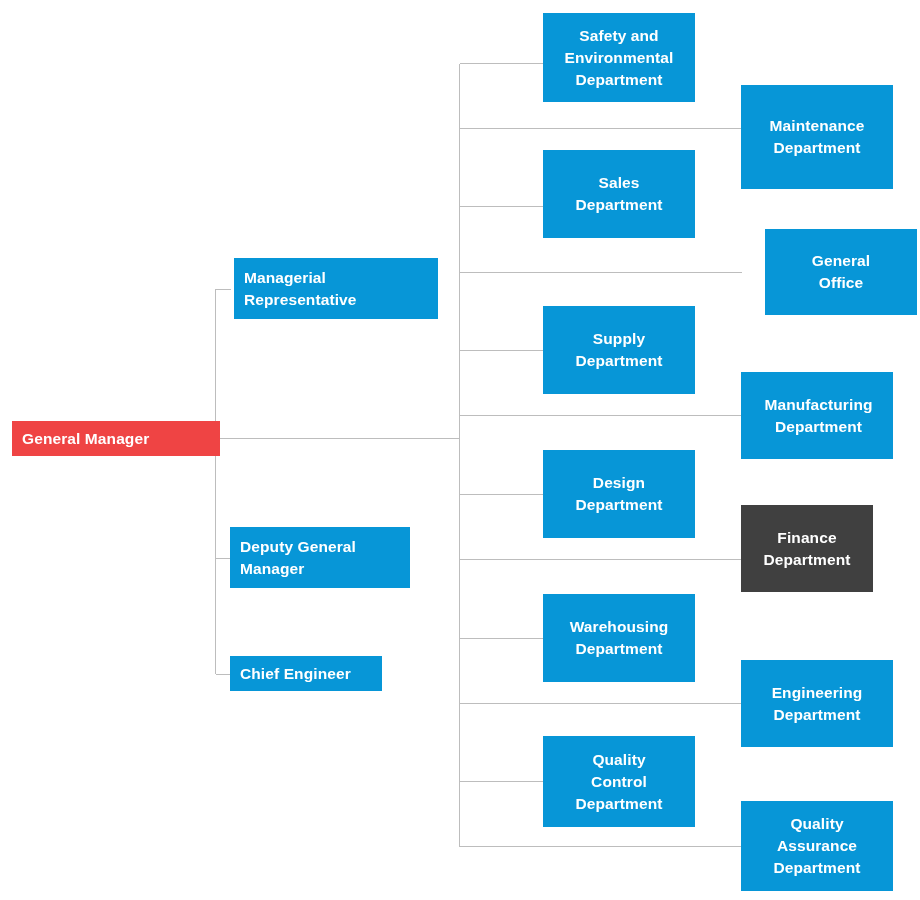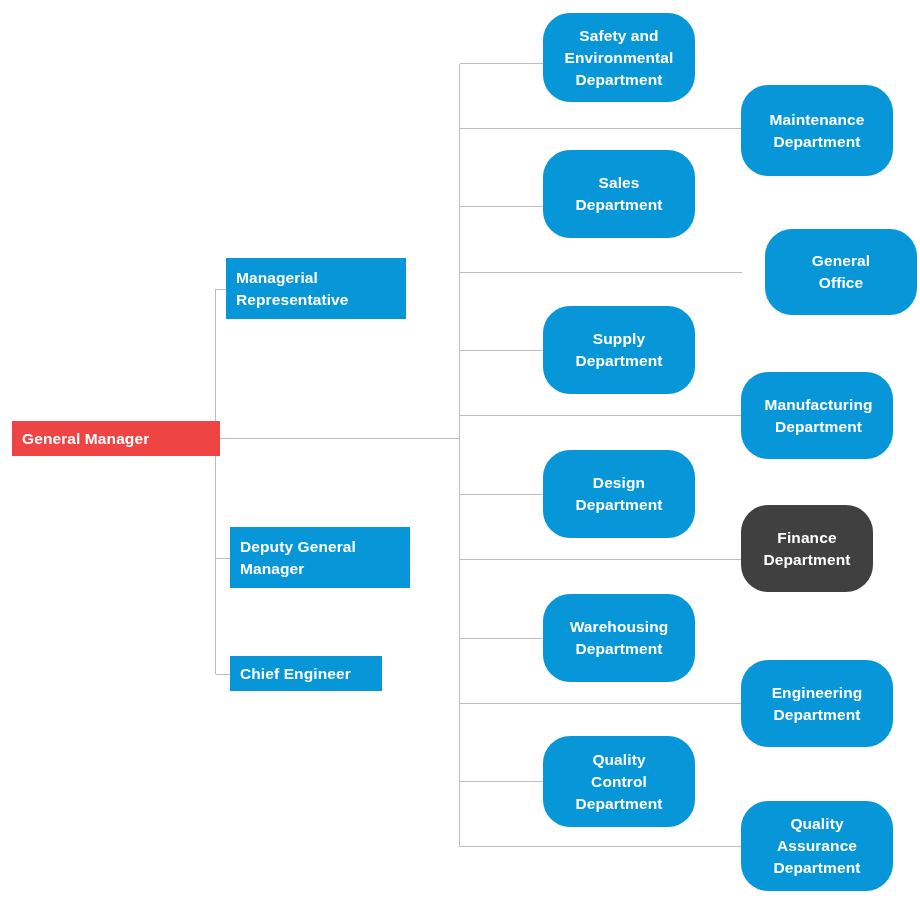--- a/index.html
+++ b/index.html
@@ -32,21 +32,20 @@
     color: #ffffff;
     font-weight: bold;
     font-size: 15.5px;
     line-height: 1.42;
     letter-spacing: 0.1px;
     padding: 2px 10px;
   }
   .node.align-center {
     justify-content: center;
     text-align: center;
-    border-radius: 27px;
   }
   .node.align-left {
     justify-content: flex-start;
     text-align: left;
   }
   .node-label {
     display: block;
     width: 100%;
     white-space: pre-line;
   }
@@ -71,37 +70,37 @@
       <line x1="459.5" y1="415.5" x2="741.5" y2="415.5" stroke="#bdbdbd" stroke-width="1.6" shape-rendering="crispEdges"></line>
       <line x1="459.5" y1="494.5" x2="543.5" y2="494.5" stroke="#bdbdbd" stroke-width="1.6" shape-rendering="crispEdges"></line>
       <line x1="459.5" y1="559.5" x2="741.5" y2="559.5" stroke="#bdbdbd" stroke-width="1.6" shape-rendering="crispEdges"></line>
       <line x1="459.5" y1="638.5" x2="543.5" y2="638.5" stroke="#bdbdbd" stroke-width="1.6" shape-rendering="crispEdges"></line>
       <line x1="459.5" y1="703.5" x2="741.5" y2="703.5" stroke="#bdbdbd" stroke-width="1.6" shape-rendering="crispEdges"></line>
       <line x1="459.5" y1="781.5" x2="543.5" y2="781.5" stroke="#bdbdbd" stroke-width="1.6" shape-rendering="crispEdges"></line>
       <line x1="459.5" y1="846.5" x2="741.5" y2="846.5" stroke="#bdbdbd" stroke-width="1.6" shape-rendering="crispEdges"></line>
     </svg>
 
   <div id="nodes-layer">
-      <div class="node align-left" style="left: 226px; top: 258px; width: 180px; height: 61px; background: rgb(7, 150, 215);">
+      <div class="node align-left" style="left: 234px; top: 258px; width: 204px; height: 61px; background: rgb(7, 150, 215);">
         <span class="node-label">Managerial
 Representative</span>
       </div>
       <div class="node align-left" style="left: 230px; top: 527px; width: 180px; height: 61px; background: rgb(7, 150, 215);">
         <span class="node-label">Deputy General
 Manager</span>
       </div>
       <div class="node align-left" style="left: 230px; top: 656px; width: 152px; height: 35px; background: rgb(7, 150, 215);">
         <span class="node-label">Chief Engineer</span>
       </div>
       <div class="node align-center" style="left: 543px; top: 13px; width: 152px; height: 89px; background: rgb(7, 150, 215);">
         <span class="node-label">Safety and
 Environmental
 Department</span>
       </div>
-      <div class="node align-center" style="left: 741px; top: 85px; width: 152px; height: 91px; background: rgb(7, 150, 215);">
+      <div class="node align-center" style="left: 741px; top: 85px; width: 152px; height: 104px; background: rgb(7, 150, 215);">
         <span class="node-label">Maintenance
 Department</span>
       </div>
       <div class="node align-center" style="left: 543px; top: 150px; width: 152px; height: 88px; background: rgb(7, 150, 215);">
         <span class="node-label">Sales
 Department</span>
       </div>
       <div class="node align-center" style="left: 741px; top: 229px; width: 152px; height: 86px; background: rgb(7, 150, 215); margin-left: 24px;">
         <span class="node-label">General
 Office</span>

